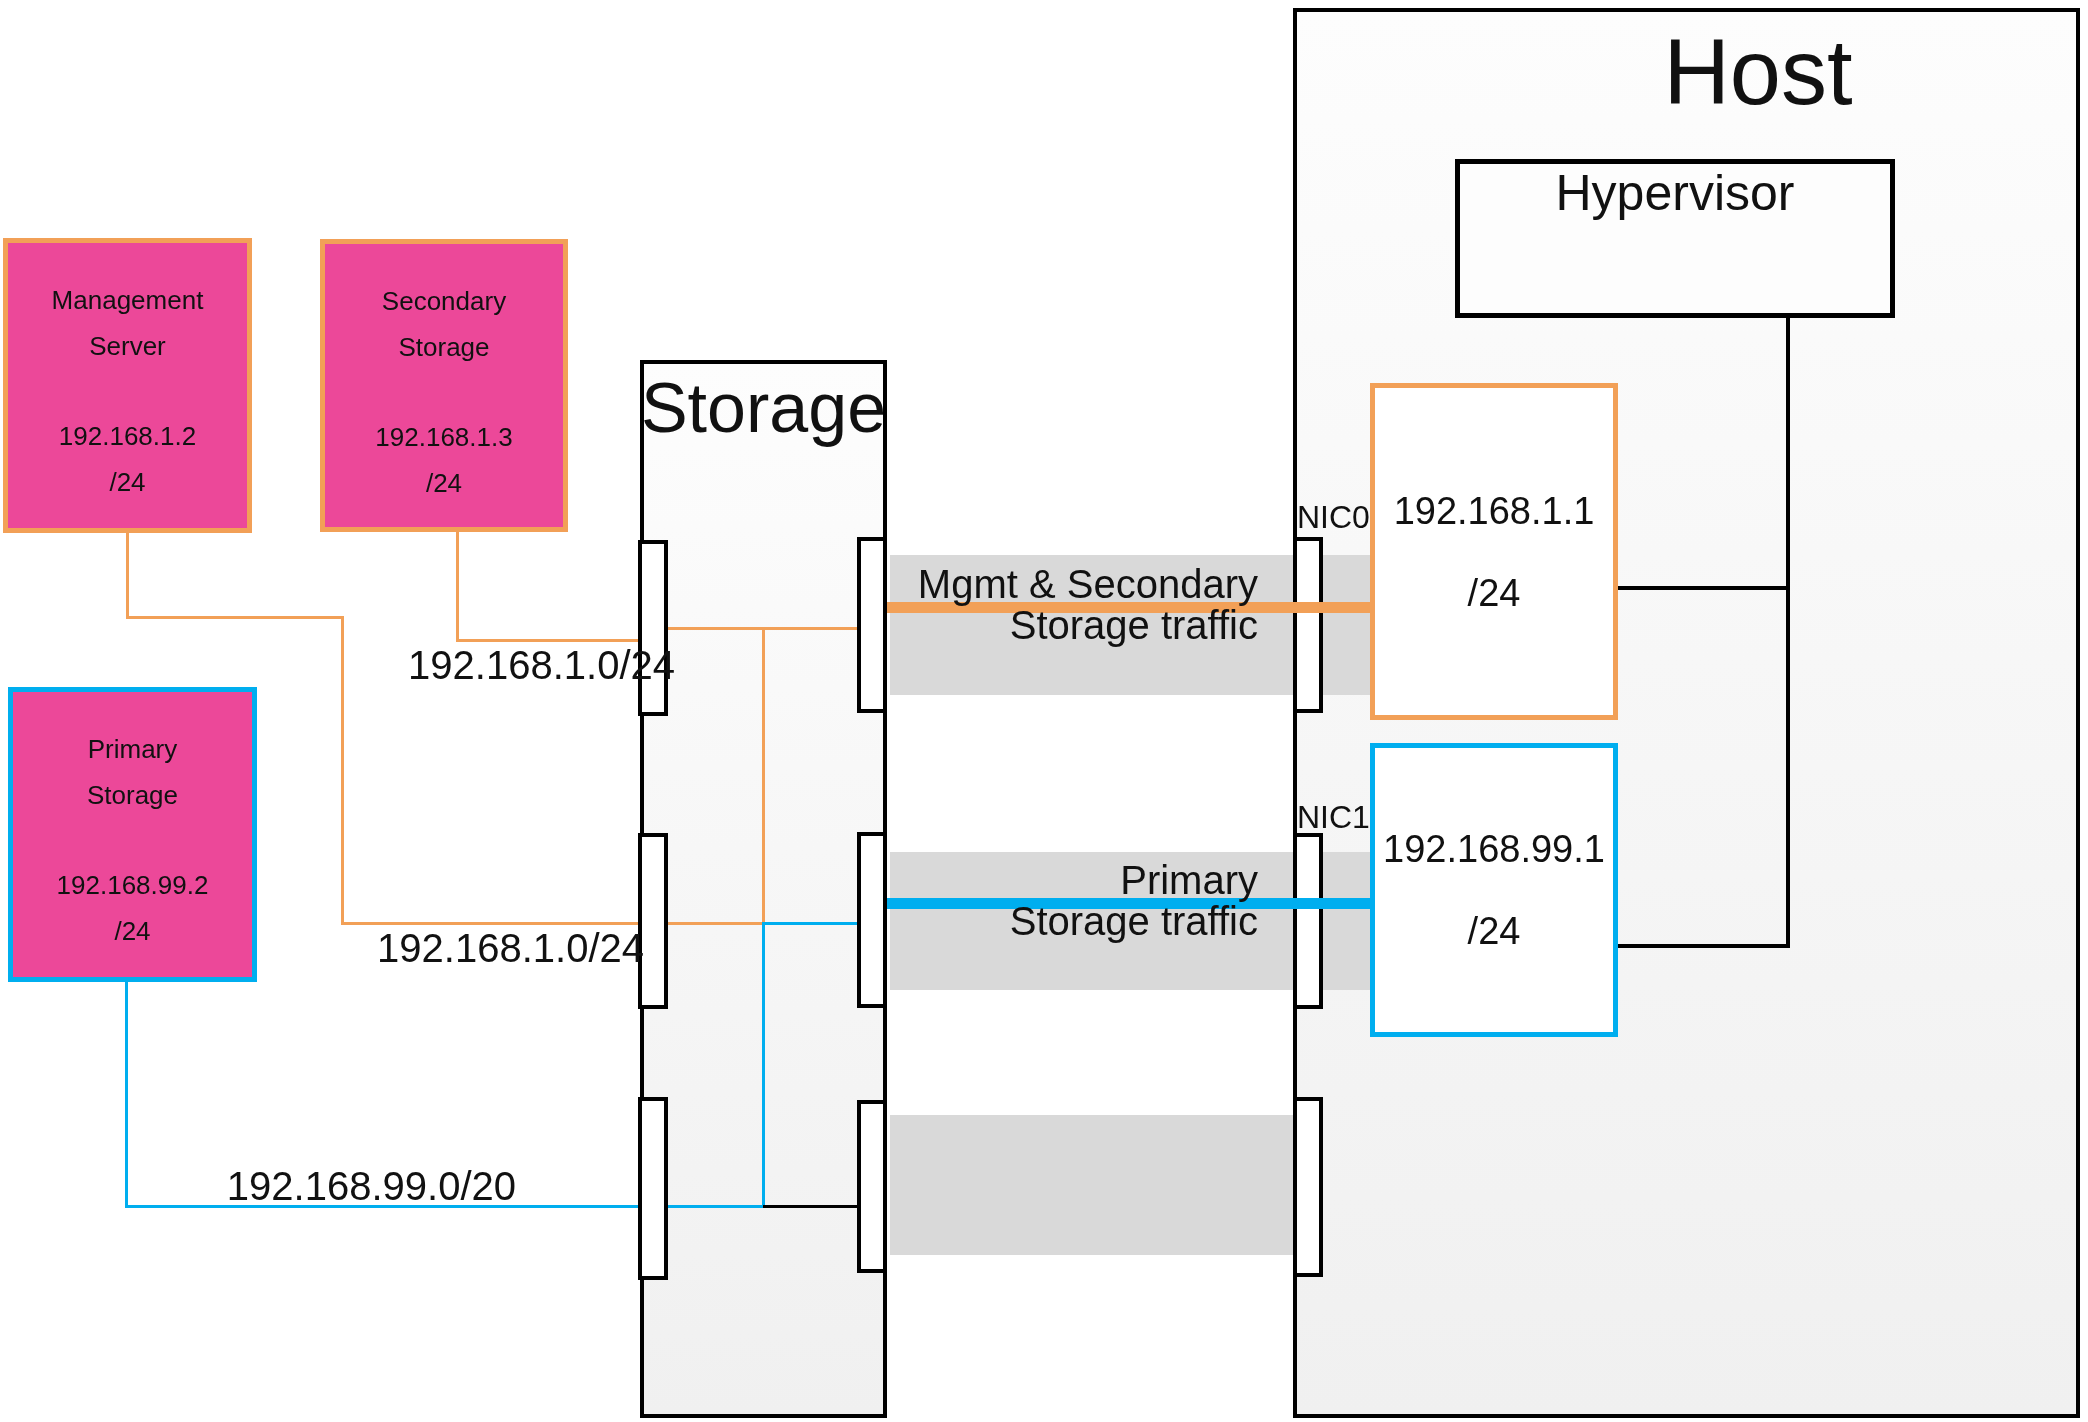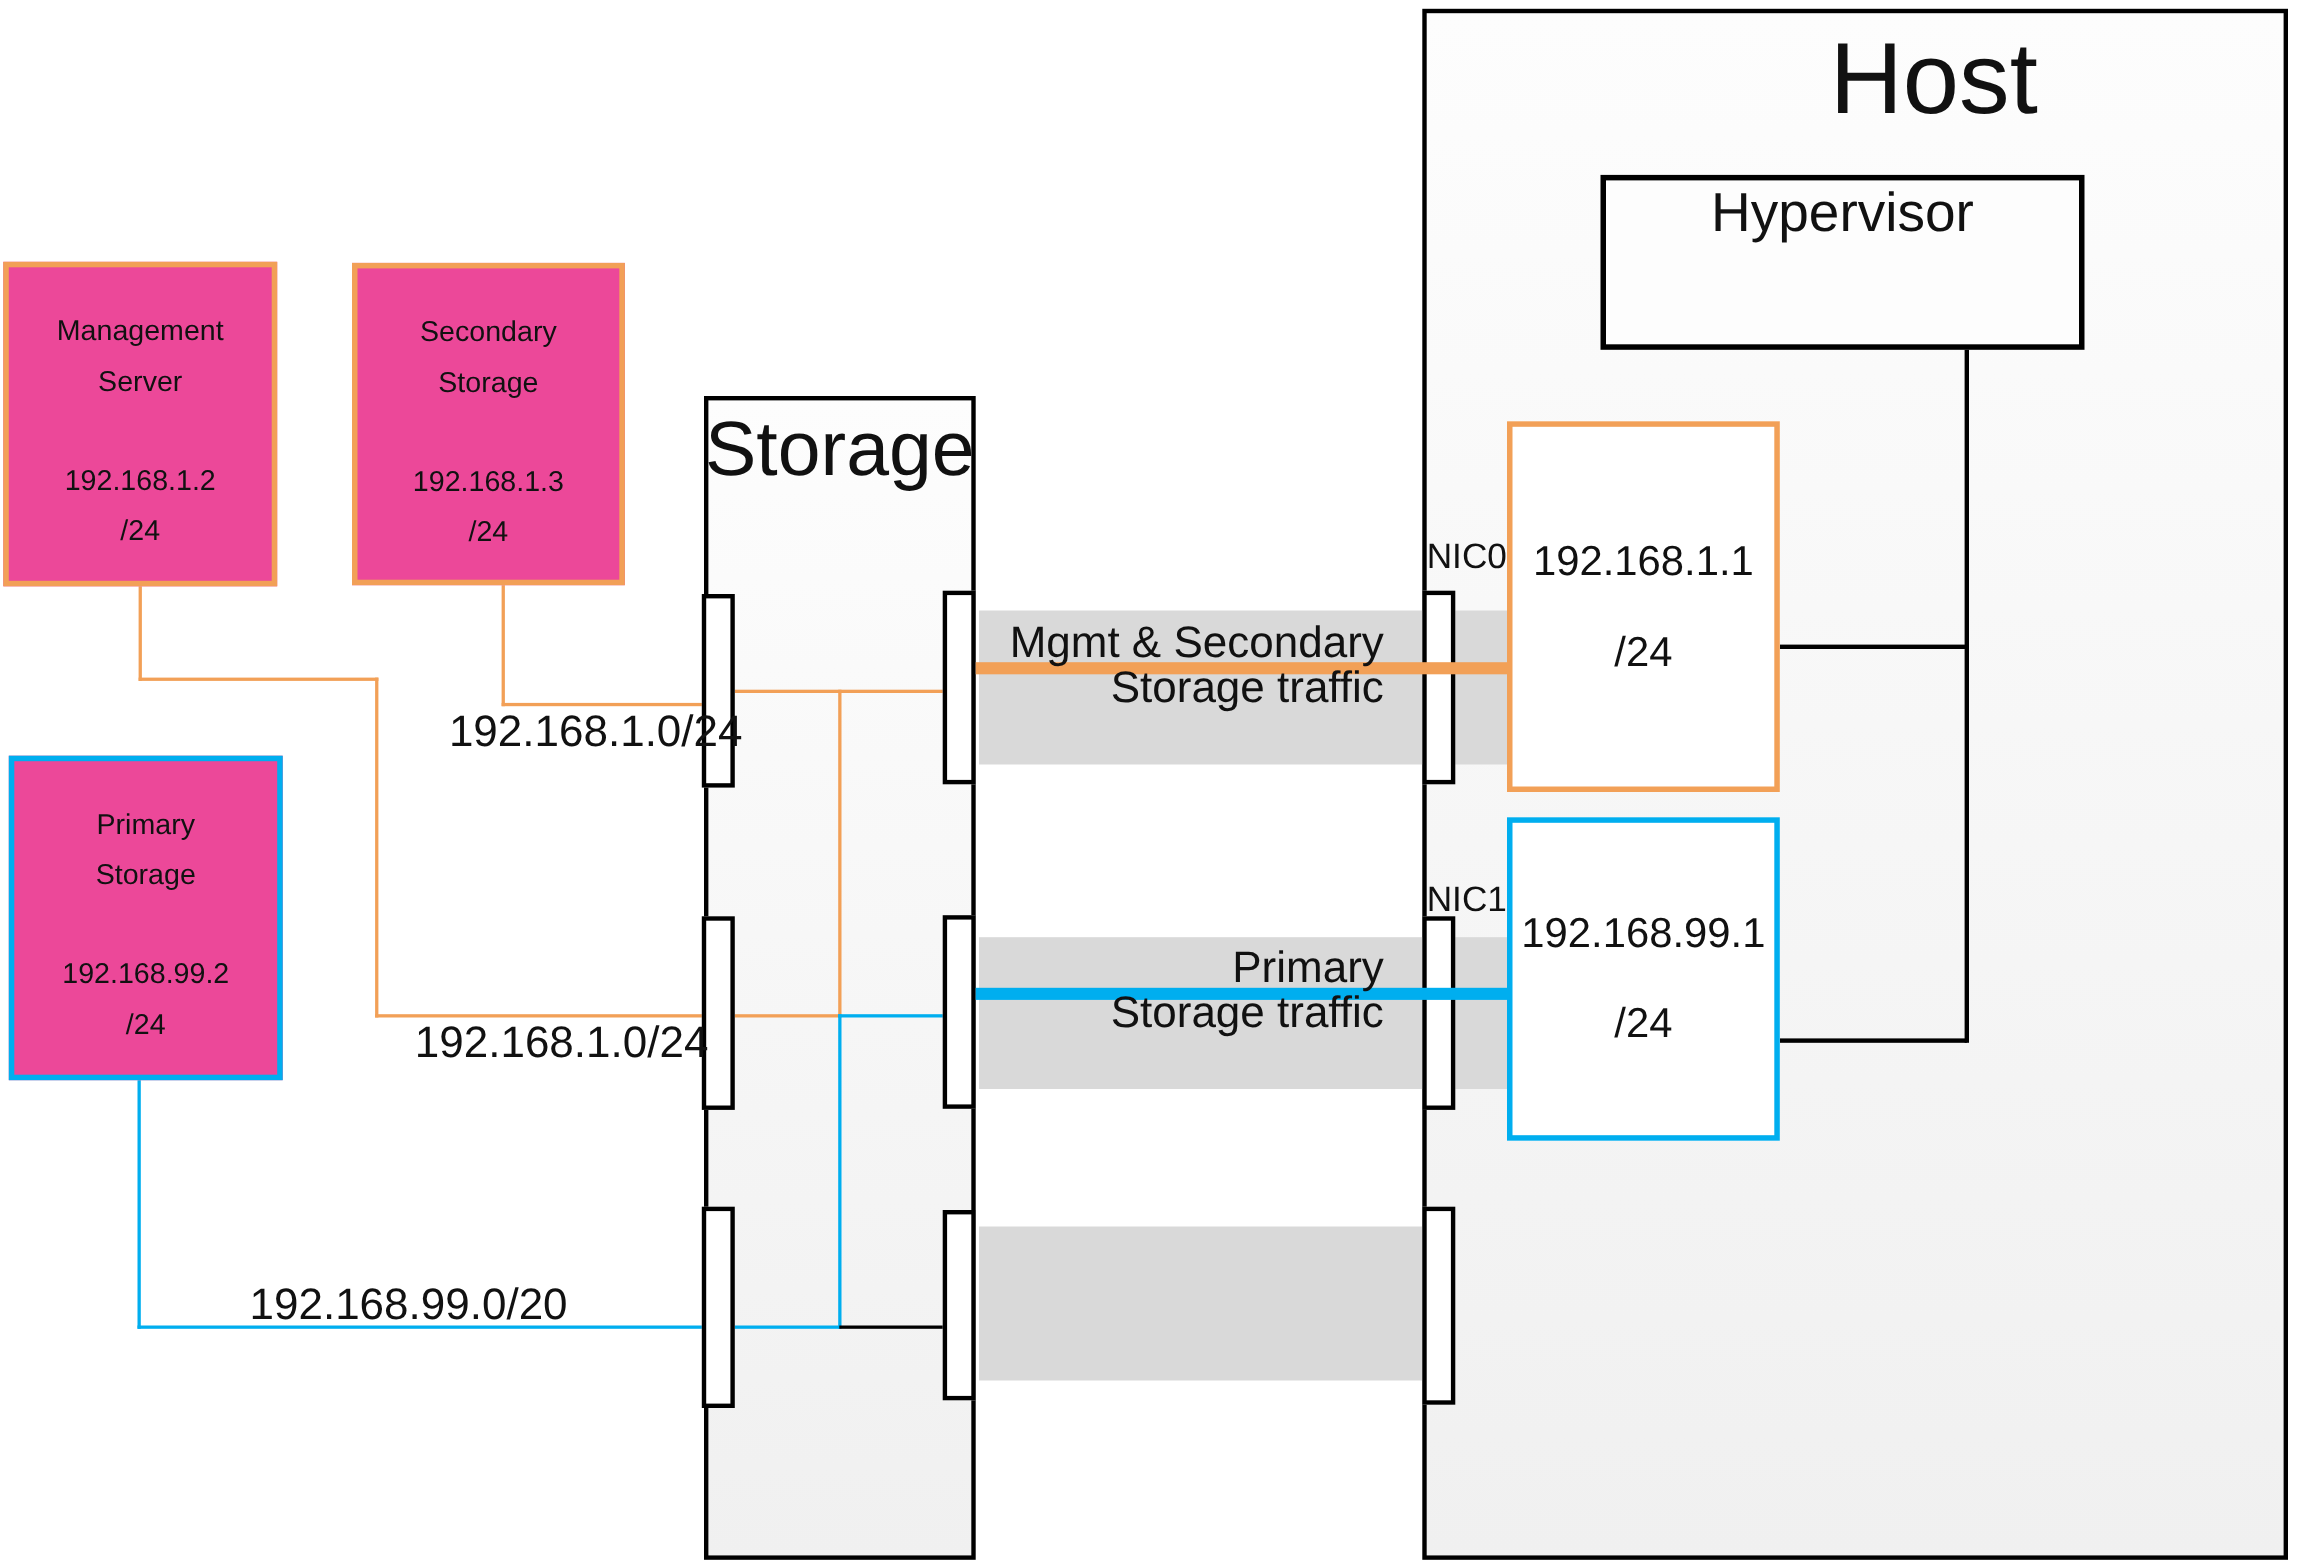--- a/index.html
+++ b/index.html
@@ -136,21 +136,21 @@
 
   <div class="nicbox orange-border nic0-box">
     <span>192.168.1.1</span>
     <span>/24</span>
   </div>
   <div class="nicbox blue-border nic1-box">
     <span>192.168.99.1</span>
     <span>/24</span>
   </div>
 
-  <div class="niclbl" style="left:1297px;top:488px;width:150px">NIC0</div>
+  <div class="niclbl" style="left:1297px;top:500px;width:150px">NIC0</div>
   <div class="niclbl" style="left:1297px;top:800px;width:150px">NIC1</div>
 
   <div class="lbl" style="left:375px;top:647px;width:300px">192.168.1.0/24</div>
   <div class="lbl" style="left:344px;top:930px;width:300px">192.168.1.0/24</div>
   <div class="lbl" style="left:216px;top:1168px;width:300px">192.168.99.0/20</div>
 
   <div class="lbl" style="left:858px;top:566px;width:400px">Mgmt &amp; Secondary</div>
   <div class="lbl" style="left:858px;top:607px;width:400px">Storage traffic</div>
   <div class="lbl" style="left:858px;top:862px;width:400px">Primary</div>
   <div class="lbl" style="left:858px;top:903px;width:400px">Storage traffic</div>

